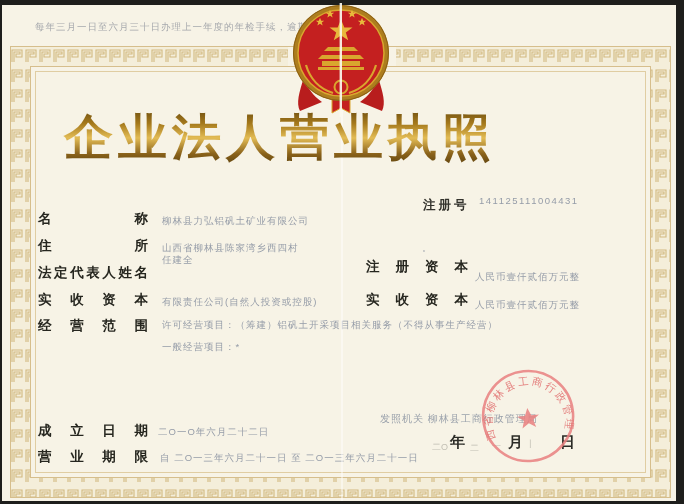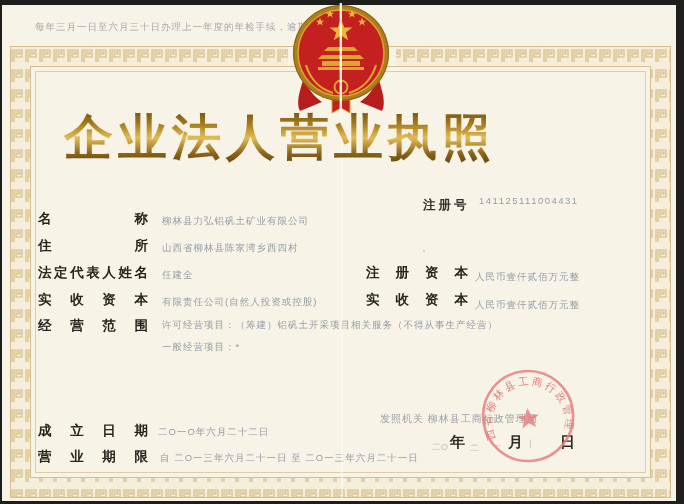--- a/index.html
+++ b/index.html
@@ -94,30 +94,30 @@
     <div class="abs reg-value">141125111004431</div>
 
     <div class="abs flabel" style="left:36px;top:205px">名称</div>
     <div class="abs fvalue" style="left:160px;top:210px">柳林县力弘铝矾土矿业有限公司</div>
 
     <div class="abs flabel" style="left:36px;top:232px">住所</div>
     <div class="abs fvalue" style="left:160px;top:237px">山西省柳林县陈家湾乡西四村</div>
     <div class="abs fvalue" style="left:420px;top:237px">。</div>
 
     <div class="abs flabel" style="left:36px;top:259px">法定代表人姓名</div>
-    <div class="abs fvalue" style="left:160px;top:264px">任建全</div>
+    <div class="abs fvalue" style="left:160px;top:249px">任建全</div>
 
     <div class="abs flabel" style="left:36px;top:286px">实收资本</div>
     <div class="abs fvalue" style="left:160px;top:291px">有限责任公司(自然人投资或控股)</div>
 
     <div class="abs flabel" style="left:36px;top:312px">经营范围</div>
     <div class="abs fvalue" style="left:160px;top:314px">许可经营项目：（筹建）铝矾土开采项目相关服务（不得从事生产经营）</div>
     <div class="abs fvalue" style="left:160px;top:336px">一般经营项目：*</div>
 
-    <div class="abs caplabel" style="left:364px;top:259px">注册资本</div>
+    <div class="abs caplabel" style="left:364px;top:253px">注册资本</div>
     <div class="abs fvalue" style="left:473px;top:266px">人民币壹仟贰佰万元整</div>
 
     <div class="abs caplabel" style="left:364px;top:286px">实收资本</div>
     <div class="abs fvalue" style="left:473px;top:294px">人民币壹仟贰佰万元整</div>
 
     <div class="abs flabel" style="left:36px;top:417px">成立日期</div>
     <div class="abs fvalue" style="left:156px;top:421px">二O一O年六月二十二日</div>
 
     <div class="abs flabel" style="left:36px;top:443px">营业期限</div>
     <div class="abs fvalue" style="left:158px;top:447px">自 二O一三年六月二十一日 至 二O一三年六月二十一日</div>

